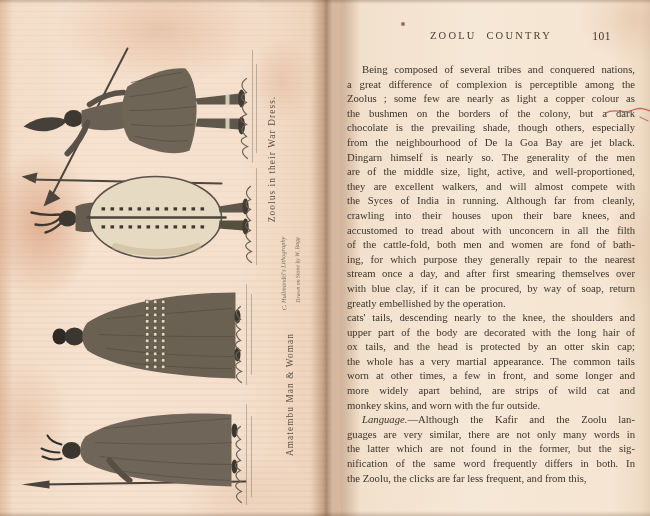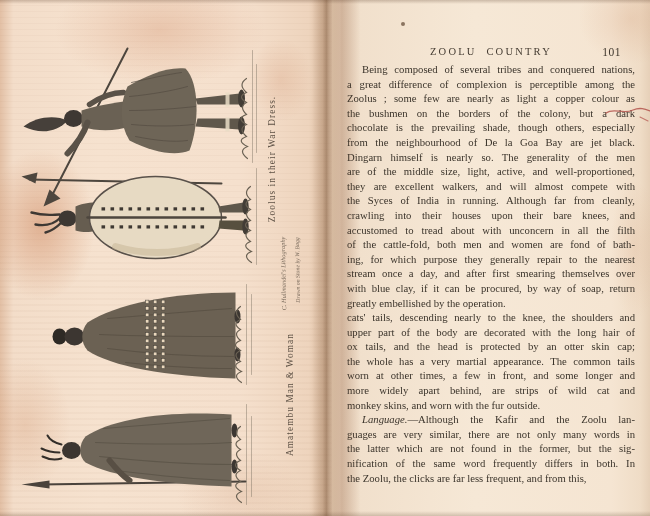--- a/index.html
+++ b/index.html
@@ -25,24 +25,24 @@
   .fox{position:absolute;border-radius:50%;pointer-events:none;z-index:1;}
   .f1{left:-34px;top:120px;width:150px;height:210px;background:radial-gradient(closest-side,rgba(197,115,70,.42),rgba(197,115,70,0) 72%);}
   .f2{left:10px;top:-50px;width:300px;height:160px;background:radial-gradient(closest-side,rgba(200,125,85,.28),rgba(200,125,85,0) 70%);}
   .f3{left:-40px;top:330px;width:130px;height:190px;background:radial-gradient(closest-side,rgba(200,130,88,.22),rgba(200,130,88,0) 70%);}
   .f4{left:150px;top:430px;width:180px;height:130px;background:radial-gradient(closest-side,rgba(185,120,80,.14),rgba(185,120,80,0) 70%);}
   .f5{left:556px;top:-46px;width:150px;height:130px;background:radial-gradient(closest-side,rgba(200,135,95,.20),rgba(200,135,95,0) 70%);}
   .f6{left:600px;top:150px;width:70px;height:200px;background:radial-gradient(closest-side,rgba(200,135,95,.14),rgba(200,135,95,0) 70%);}
   .f7{left:236px;top:20px;width:90px;height:120px;background:radial-gradient(closest-side,rgba(195,120,80,.18),rgba(195,120,80,0) 70%);}
 
   
-  #header-row{position:absolute;left:347px;top:30px;width:288px;height:16px;z-index:2;margin-top:16px;}
+  #header-row{position:absolute;left:347px;top:30px;width:288px;height:16px;z-index:2;}
   #running-title{display:block;text-align:center;font-size:10.5px;letter-spacing:2.2px;
     word-spacing:5px;color:#453c32;}
-  #page-number{position:absolute;right:14px;top:0;font-size:11.5px;color:#3e362c;letter-spacing:.5px;}
+  #page-number{position:absolute;right:24px;top:0;font-size:11.5px;color:#3e362c;letter-spacing:.5px;}
   #text-block{position:absolute;left:347px;top:62px;width:288px;z-index:2;
     font-size:10.7px;color:#3b342b;}
   .text-line{height:14.6px;line-height:14.6px;text-align:justify;text-align-last:justify;
     overflow:hidden;white-space:nowrap;}
   .text-line.last{text-align-last:left;}
   .text-line.indent{padding-left:15px;}
   .text-line em{font-style:italic;}
 
   
   #red-mark{position:absolute;left:604px;top:100px;z-index:3;}

